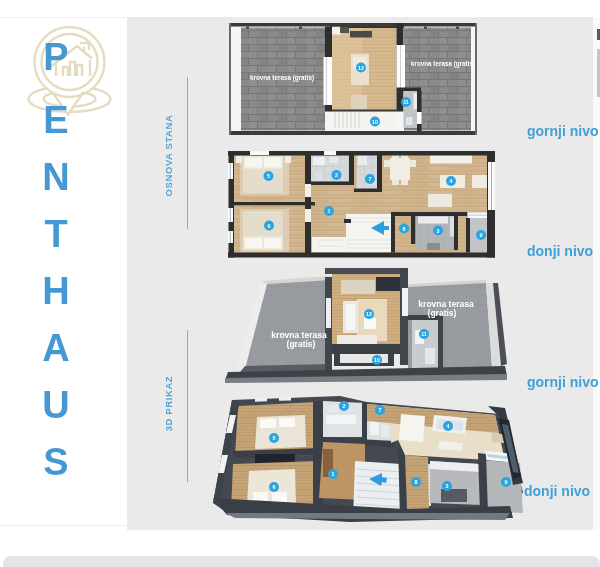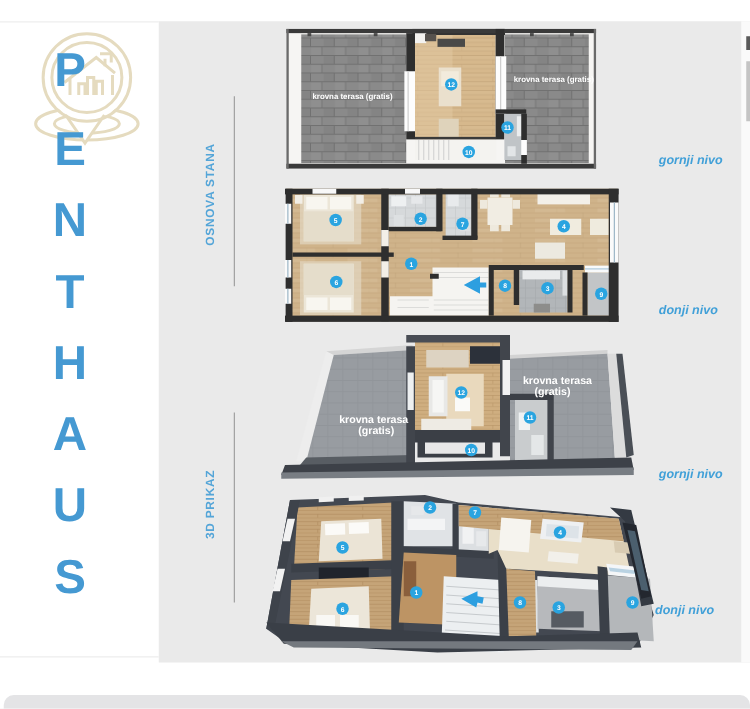--- a/index.html
+++ b/index.html
@@ -4,21 +4,21 @@
 <style>
   html,body{margin:0;padding:0;}
   body{width:600px;height:567px;background:#ffffff;position:relative;overflow:hidden;
        font-family:"Liberation Sans", sans-serif;}
   .abs{position:absolute;}
   .letter{position:absolute;left:36px;width:40px;text-align:center;
           font-weight:bold;font-size:38px;line-height:38px;color:#4599d2;}
   .vlabel{position:absolute;font-weight:bold;color:#54a5d8;white-space:nowrap;
           transform:rotate(-90deg);transform-origin:center center;
           text-align:center;letter-spacing:0.6px;}
-  .rlabel{position:absolute;font-weight:bold;color:#41a0d8;font-size:10px;font-style:italic;}
+  .rlabel{position:absolute;font-weight:bold;color:#41a0d8;font-size:14px;}
 </style>
 </head>
 <body>
 
 <div class="abs" style="left:127px;top:17px;width:473px;height:513px;background:#eaeaea;"></div>
 
 <div class="abs" style="left:593px;top:17px;width:7px;height:513px;background:#fafafa;"></div>
 
 <div class="abs" style="left:597px;top:29px;width:3px;height:11px;background:#5a5a5a;"></div>
 

